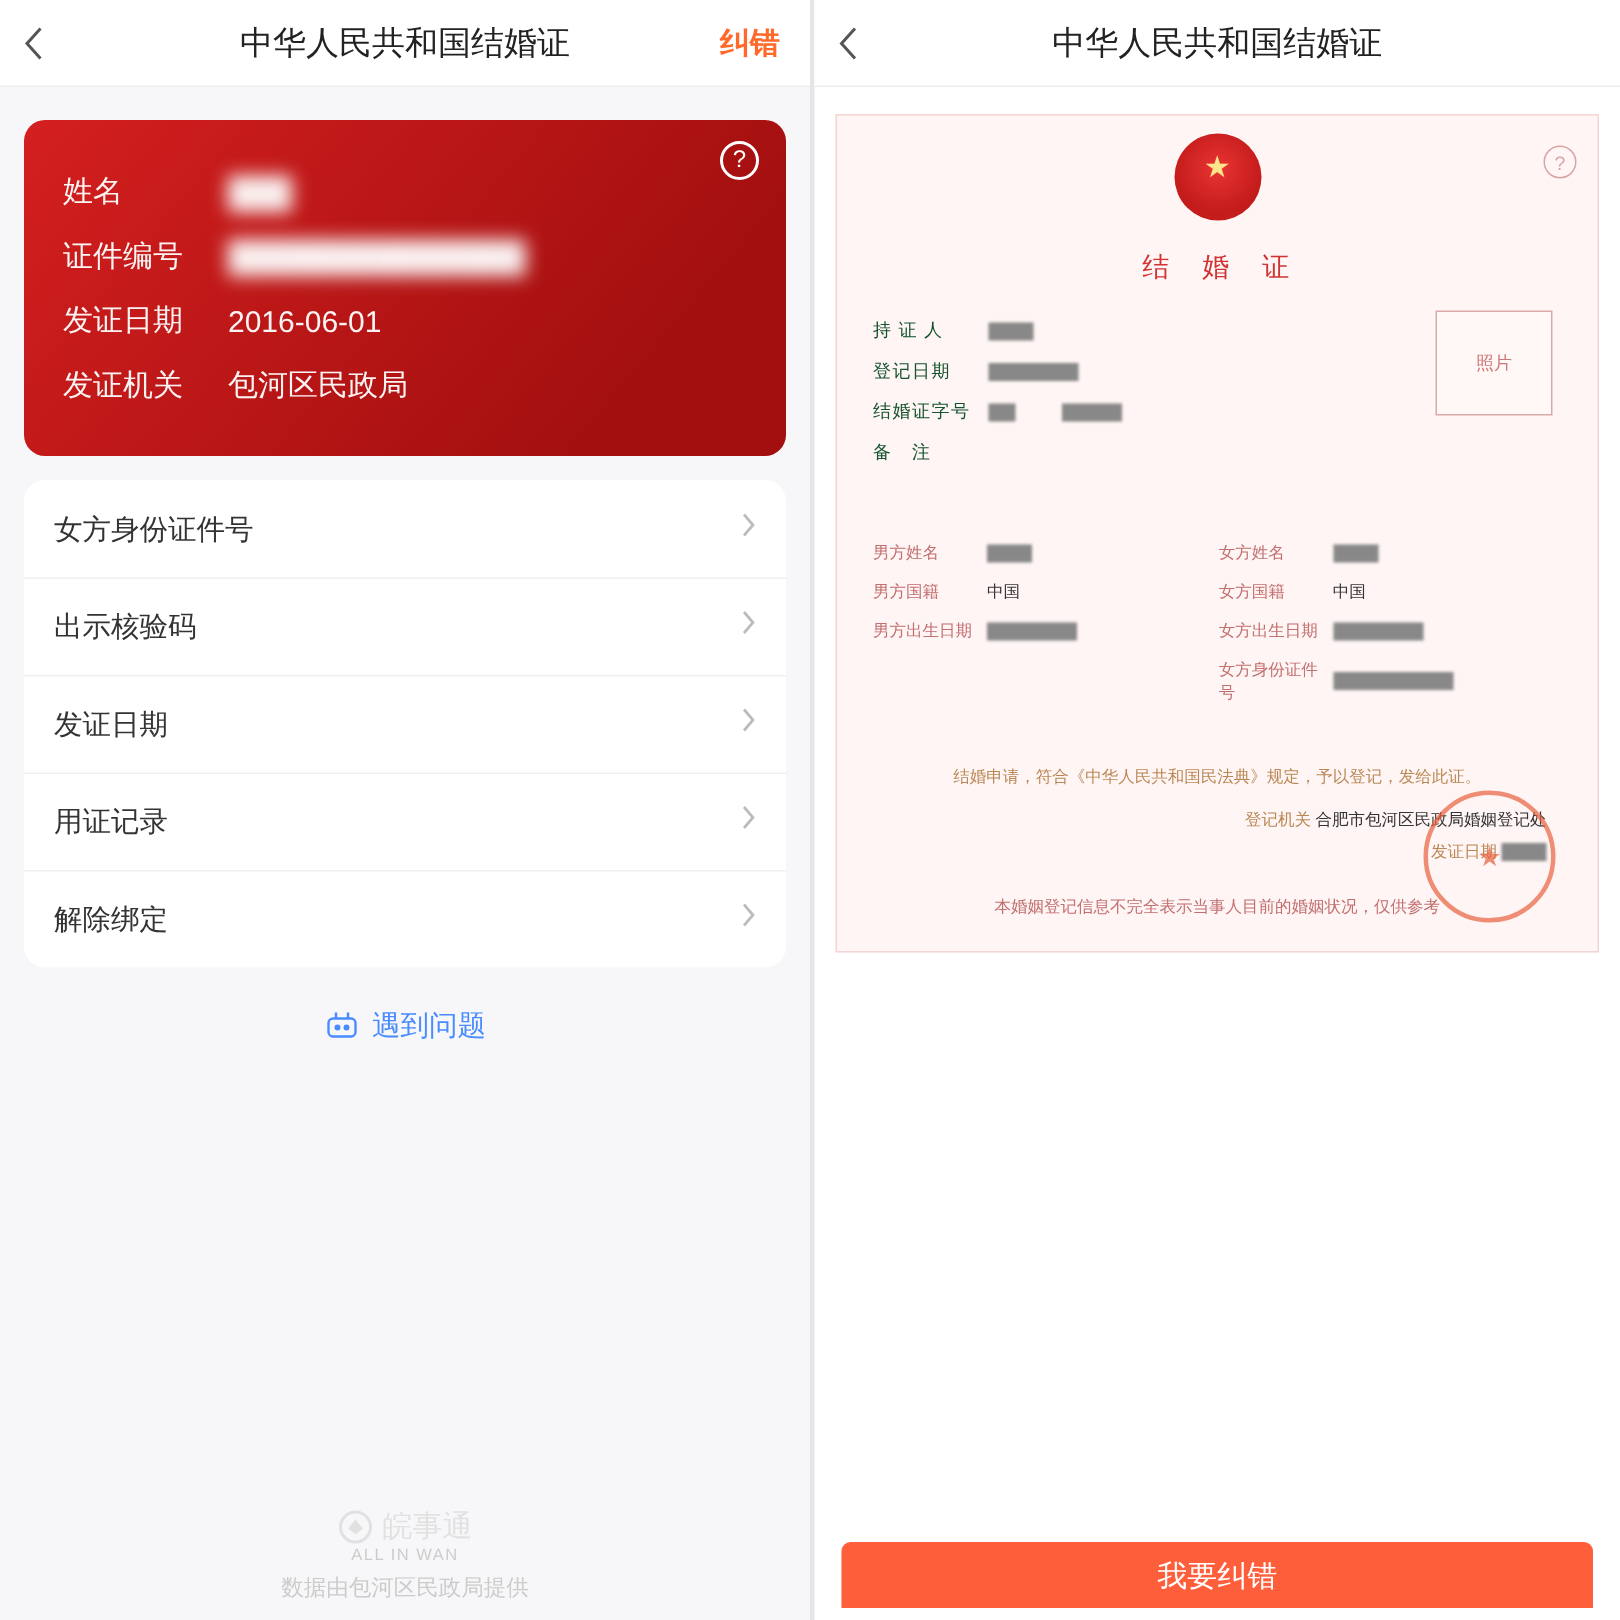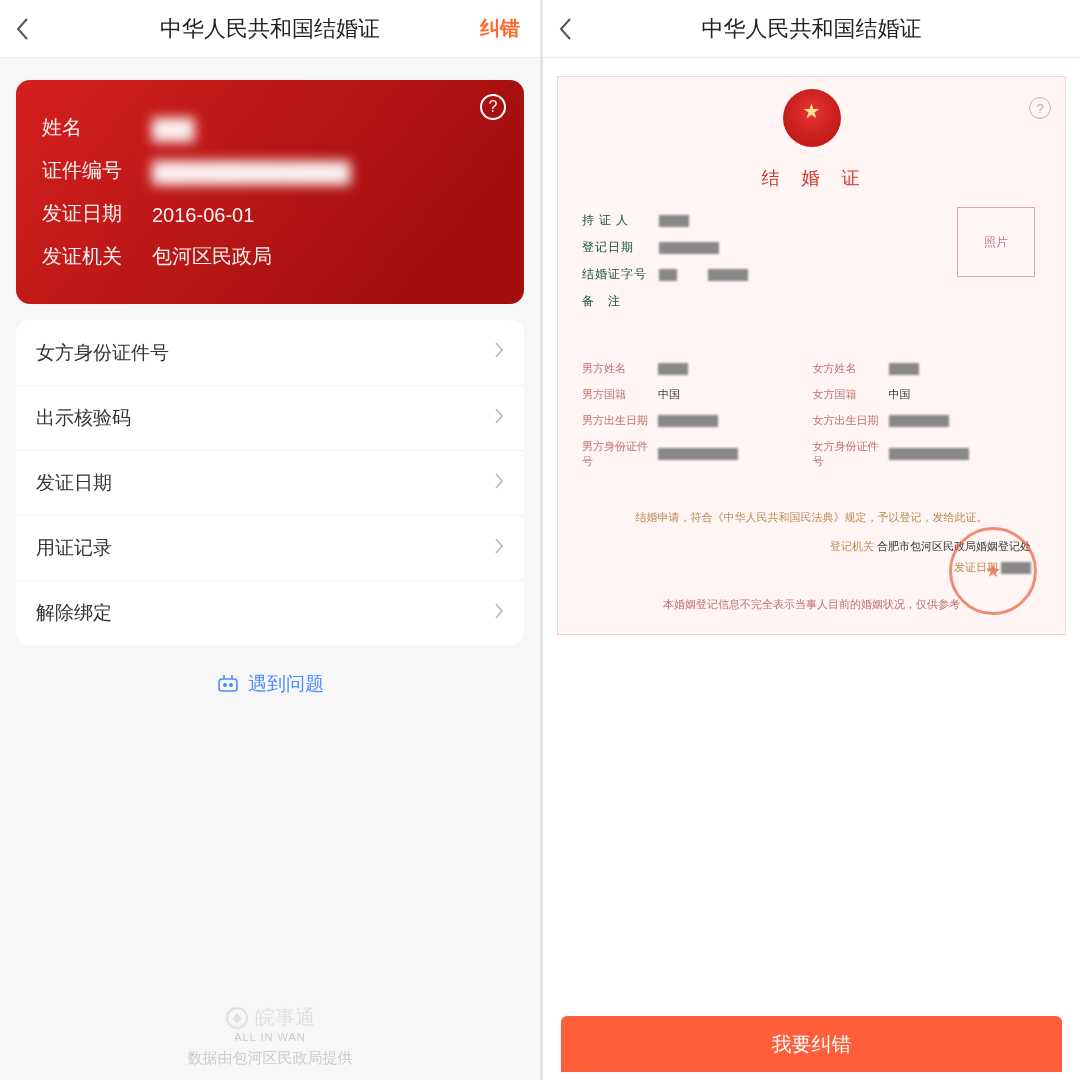--- a/index.html
+++ b/index.html
@@ -46,21 +46,21 @@
   .sec2 { display:flex; margin-top:40px; gap:2px; }
   .col { flex:1; }
   .col .r2 { display:flex; align-items:center; margin:11px 0; font-size:11px; gap:6px; }
   .col .r2 .l2 { color:#c26f6f; width:70px; }
   .declare { text-align:center; font-size:11px; color:#b85; margin:30px 0 14px; }
   .reg-block { text-align:right; font-size:11px; color:#b85; position:relative; padding-right:10px; }
   .reg-block div { margin:6px 0; }
   .stamp { position:absolute; right:4px; top:-18px; width:88px; height:88px; border:3px solid #e8623e; border-radius:50%; opacity:.7; display:flex; align-items:center; justify-content:center; }
   .stamp::after { content:"★"; color:#e8623e; font-size:18px; }
   .cert-note { text-align:center; font-size:11px; color:#c26f6f; margin-top:22px; }
-  .big-btn { position:absolute; bottom:8px; left:18px; right:18px; background:#ff5e3a; color:#fff; height:56px; border-radius:6px 6px 0 0; display:flex; align-items:center; justify-content:center; font-size:20px; }
+  .big-btn { position:absolute; bottom:8px; left:18px; right:18px; background:#ff5e3a; color:#fff; height:44px; border-radius:6px 6px 0 0; display:flex; align-items:center; justify-content:center; font-size:20px; }
   .cert .qmark { position:absolute; top:20px; right:14px; width:22px; height:22px; border:1.5px solid #d7a6a6; border-radius:50%; color:#d7a6a6; font-size:13px; display:flex; align-items:center; justify-content:center; }
 </style>
 </head>
 <body>
 
 <div class="phone">
   <div class="hdr">
     <span class="back">
       <svg viewBox="0 0 14 24" fill="none" stroke-width="2">
           <polyline points="12,2 3,12 12,22"></polyline>
@@ -189,24 +189,20 @@
               <span class="pix" style="width:30px"></span>
             </div>
           <div class="r2">
               <span class="l2">男方国籍</span>
               <span style="color:#333">中国</span>
             </div>
           <div class="r2">
               <span class="l2">男方出生日期</span>
               <span class="pix" style="width:60px"></span>
             </div>
-          <div class="r2">
-              <span class="l2">男方身份证件号</span>
-              <span class="pix" style="width:80px"></span>
-            </div>
         </div>
         <div class="col">
           <div class="r2">
               <span class="l2">女方姓名</span>
               <span class="pix" style="width:30px"></span>
             </div>
           <div class="r2">
               <span class="l2">女方国籍</span>
               <span style="color:#333">中国</span>
             </div>

